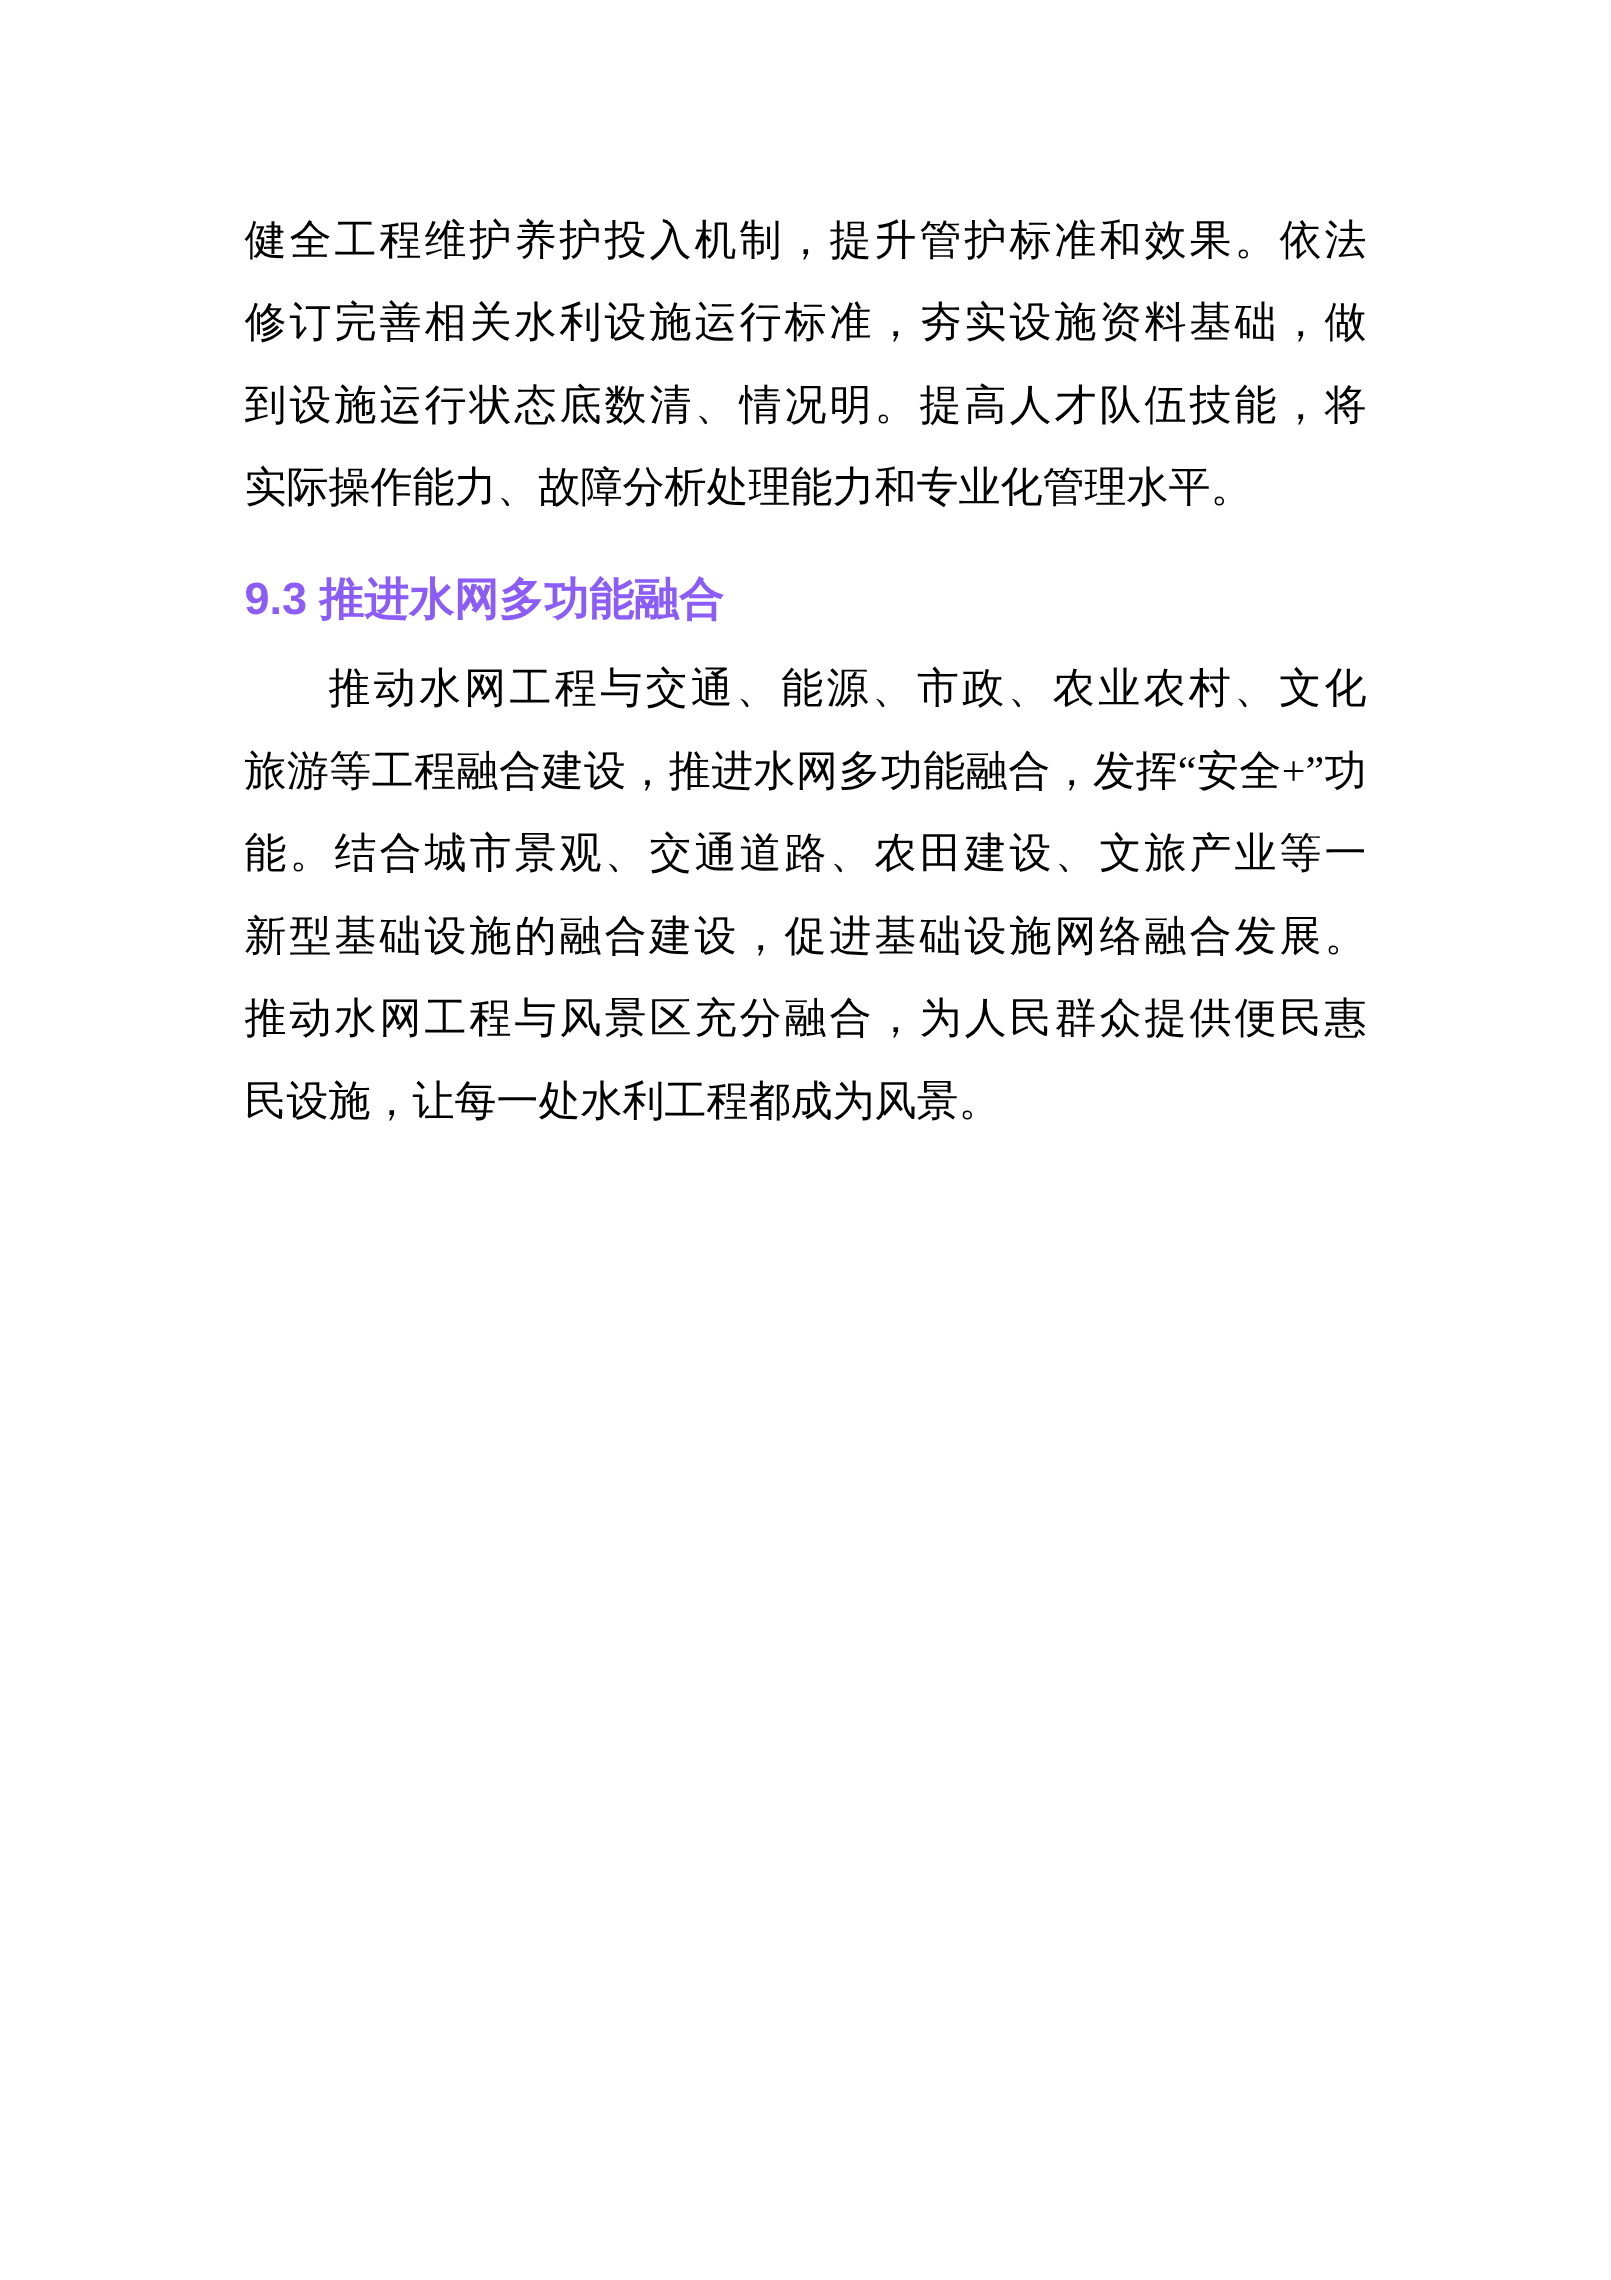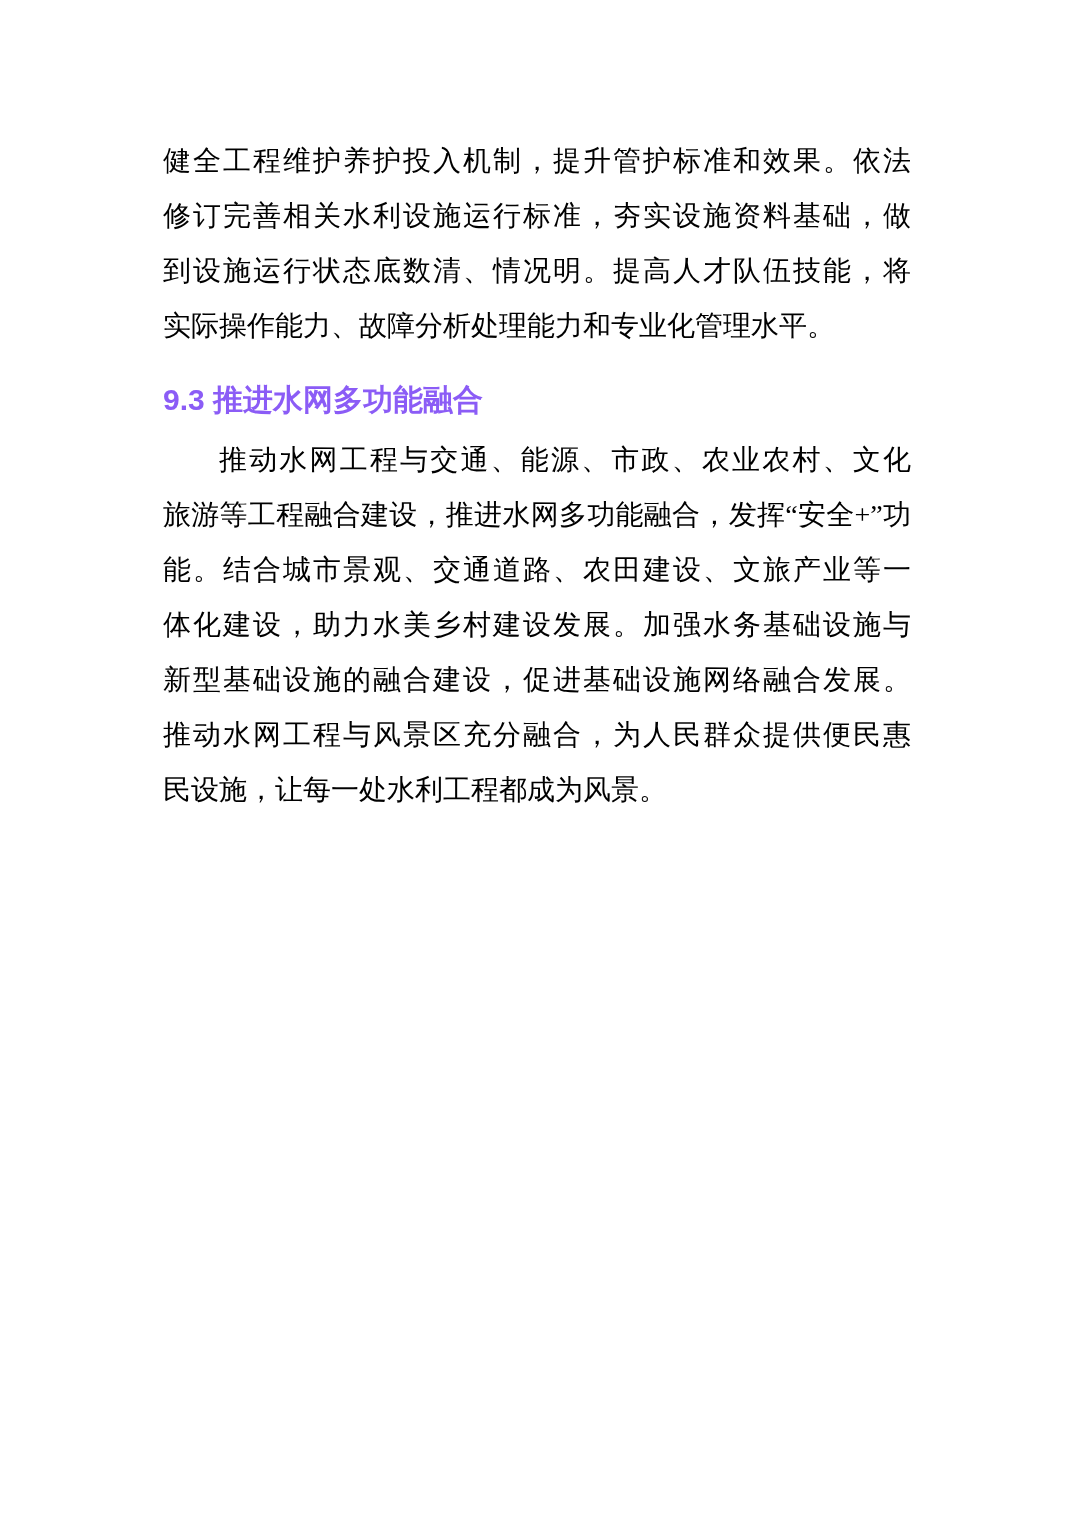--- a/index.html
+++ b/index.html
@@ -74,21 +74,20 @@
       <div class="line">到设施运行状态底数清、情况明。提高人才队伍技能，将</div>
       <div class="line last">实际操作能力、故障分析处理能力和专业化管理水平。</div>
     </div>
 
     <h2 class="heading">9.3 推进水网多功能融合</h2>
 
     <div class="para para2">
       <div class="line indent">推动水网工程与交通、能源、市政、农业农村、文化</div>
       <div class="line">旅游等工程融合建设，推进水网多功能融合，发挥“安全+”功</div>
       <div class="line">能。结合城市景观、交通道路、农田建设、文旅产业等一</div>
-      <div class="line">体化建设，助力水美乡村建设发展。加强水务基础设施与</div>
       <div class="line">新型基础设施的融合建设，促进基础设施网络融合发展。</div>
       <div class="line">推动水网工程与风景区充分融合，为人民群众提供便民惠</div>
       <div class="line last">民设施，让每一处水利工程都成为风景。</div>
     </div>
 
   </div>
 
   <div class="footer">57</div>
 
 </div>

